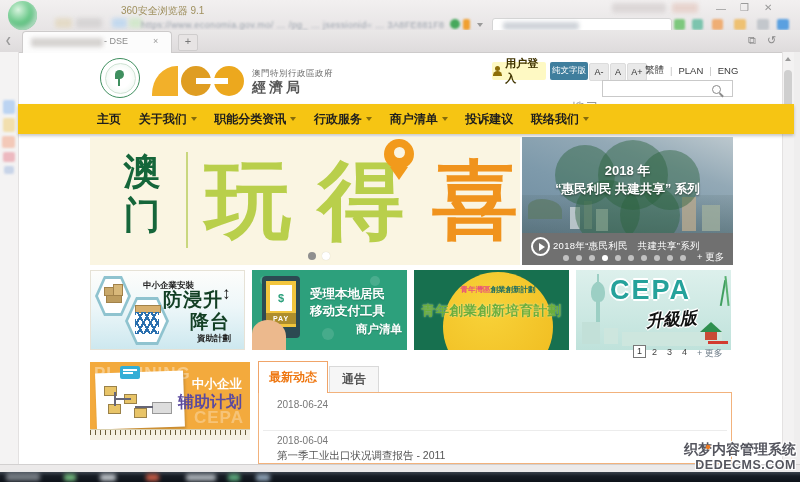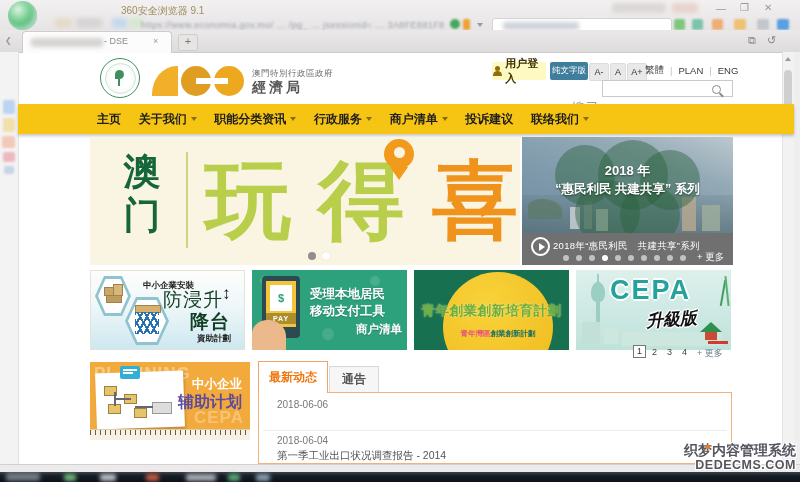--- a/index.html
+++ b/index.html
@@ -83,21 +83,21 @@
         text-align:center;line-height:25px;font-size:12px;font-weight:bold;color:#555;z-index:1;}
   .newsbox{left:258px;top:392px;width:474px;height:72px;background:#fff;border:1px solid #f2b27c;box-sizing:border-box;z-index:2;}
   .news-date{position:absolute;left:18px;font-size:10px;color:#777;}
   .news-title{position:absolute;left:18px;font-size:10.5px;color:#555;}
   
   .br-bottom{left:0;top:464px;width:800px;height:8px;background:#eceaea;border-top:1px solid #d2d0d0;}
   .taskbar{left:0;top:472px;width:800px;height:10px;background:linear-gradient(#3a424c,#171d25 40%,#0d1219);}
   
   .wm{left:640px;top:443px;width:156px;text-align:right;z-index:50;font-weight:900;color:#54555e;
       text-shadow:-1px -1px 0 #fff,1px -1px 0 #fff,-1px 1px 0 #fff,1px 1px 0 #fff,0 0 2px #fff;}
-  .wm-l1{font-size:14px;line-height:15px;}
+  .wm-l1{font-size:14px;line-height:15px;font-family:Liberation Mono, monospace;}
   .wm-l2{font-size:12.5px;letter-spacing:.5px;line-height:14px;}
   .person{position:relative;width:11px;height:11px;}
   .person::before{content:"";position:absolute;left:3px;top:0;width:5px;height:5px;border-radius:50%;background:#8d6e08;}
   .person::after{content:"";position:absolute;left:1px;top:5.5px;width:9px;height:5px;border-radius:5px 5px 0 0;background:#8d6e08;}
 </style>
 </head>
 <body>
 
 <div id="screen">
 
@@ -269,21 +269,21 @@
     <div class="hex" style="left:4px;top:5px;width:36px;height:40px;background:#8fc3cf;"></div>
     <div class="hex" style="left:7px;top:8px;width:30px;height:34px;background:#fff;"></div>
     <div class="abs" style="left:13px;top:16px;width:9px;height:7px;background:#c9a86a;border:1px solid #a2824a;"></div>
     <div class="abs" style="left:22px;top:13px;width:8px;height:10px;background:#d8b87a;border:1px solid #a2824a;"></div>
     <div class="abs" style="left:15px;top:24px;width:14px;height:6px;background:#bd9c5e;border:1px solid #a2824a;"></div>
     <div class="hex" style="left:34px;top:26px;width:44px;height:48px;background:#8fc3cf;"></div>
     <div class="hex" style="left:37px;top:29px;width:38px;height:42px;background:#fff;"></div>
     <div class="abs" style="left:44px;top:34px;width:24px;height:6px;background:#d8b06e;border:1px solid #a2824a;"></div>
     <div class="abs" style="left:44px;top:41px;width:24px;height:22px;background:repeating-linear-gradient(60deg,#2a6fae 0 2px,transparent 2px 6px),repeating-linear-gradient(-60deg,#2a6fae 0 2px,transparent 2px 6px);"></div>
     <div class="abs" style="left:52px;top:9px;font-size:8.5px;font-weight:bold;color:#222;">中小企業安裝</div>
-    <div class="abs" style="left:72px;top:16px;font-size:19px;font-weight:400;color:#123f24;letter-spacing:1px;">防浸升</div>
+    <div class="abs" style="left:72px;top:16px;font-size:19px;font-weight:700;color:#123f24;letter-spacing:1px;">防浸升</div>
     <div class="abs" style="left:131px;top:13px;font-size:17px;font-weight:900;color:#111;">↕</div>
     <div class="abs" style="left:99px;top:38px;font-size:19px;font-weight:900;color:#123f24;letter-spacing:1px;">降台</div>
     <div class="abs" style="left:106px;top:62px;font-size:8.5px;font-weight:bold;color:#222;">資助計劃</div>
   </div>
 
   <div class="pb" style="left:252px;background:#2da07c;">
     <div class="scirc" style="left:118px;top:6px;width:10px;height:10px;background:rgba(255,255,255,.14);"></div>
     <div class="scirc" style="left:70px;top:58px;width:12px;height:12px;background:rgba(255,255,255,.12);"></div>
     <div class="scirc" style="left:8px;top:6px;width:9px;height:9px;background:rgba(255,255,255,.14);"></div>
     <div class="abs" style="left:10px;top:6px;width:38px;height:62px;background:#2c4a52;border-radius:4px;"></div>
@@ -291,21 +291,21 @@
     <div class="abs" style="left:18px;top:15px;width:22px;height:26px;background:#fff;text-align:center;font-size:11px;font-weight:bold;color:#2da07c;line-height:26px;">$</div>
     <div class="abs" style="left:14px;top:43px;width:30px;height:11px;background:rgba(0,0,0,.28);color:#fff;font-size:7px;font-weight:bold;text-align:center;line-height:11px;letter-spacing:1px;">PAY</div>
     <div class="abs" style="left:0;top:50px;width:34px;height:30px;background:#ecb98d;border-radius:60% 70% 0 0;"></div>
     <div class="abs" style="left:58px;top:33px;width:92px;text-align:left;font-size:12.5px;font-weight:800;color:#fff;text-shadow:0 1px 1px rgba(0,0,0,.2);">移动支付工具</div>
     <div class="abs" style="left:58px;top:16px;width:92px;text-align:left;font-size:12.5px;font-weight:800;color:#fff;text-shadow:0 1px 1px rgba(0,0,0,.2);">受理本地居民</div>
     <div class="abs" style="left:58px;top:52px;width:92px;text-align:right;font-size:11.5px;font-weight:800;color:#fff;text-shadow:0 1px 1px rgba(0,0,0,.2);">商户清单</div>
   </div>
 
   <div class="pb" style="left:414px;background:#17704f;">
     <div class="scirc" style="left:29px;top:2px;width:110px;height:110px;background:radial-gradient(circle at 40% 30%,#f8d33a,#efb91c);"></div>
-    <div class="abs" style="left:24px;top:15px;width:120px;text-align:center;font-size:7.5px;font-weight:bold;margin-top:44px;">
+    <div class="abs" style="left:24px;top:15px;width:120px;text-align:center;font-size:7.5px;font-weight:bold;">
       <span style="color:#e8547a;">青年灣區</span><span style="color:#1f6e62;">創業創新計劃</span>
     </div>
     <div class="abs" style="left:6px;top:32px;width:143px;text-align:center;font-size:13.5px;font-weight:900;color:#6cae3c;letter-spacing:.5px;text-shadow:0 0 2px rgba(255,255,240,.6);">青年創業創新培育計劃</div>
   </div>
 
   <div class="pb" style="left:576px;background:linear-gradient(180deg,#ddf0ec,#bfe2db);">
     <div class="abs" style="left:20px;top:12px;width:4px;height:46px;background:#9ccfc4;"></div>
     <div class="abs" style="left:15px;top:12px;width:14px;height:20px;background:#9ccfc4;border-radius:50% 50% 40% 40%;"></div>
     <div class="abs" style="left:21px;top:4px;width:2px;height:10px;background:#9ccfc4;"></div>
     <div class="abs" style="left:6px;top:52px;width:18px;height:22px;background:#c2e0d8;"></div>
@@ -355,24 +355,24 @@
     <div class="scirc" style="left:38px;top:13px;width:22px;height:22px;background:#3f6fc0;"></div>
     <div class="scirc" style="left:76px;top:2px;width:26px;height:26px;background:#56c6cf;">
       <div style="position:absolute;left:5px;top:5px;width:16px;height:16px;border-radius:50%;background:conic-gradient(#1f8f98 0 100deg,#fff 100deg 360deg);"></div>
     </div>
     <div class="abs" style="left:104px;top:6px;font-size:13px;font-weight:900;color:#7b57ad;">青年创业</div>
   </div>
 
   <div class="abs tab1">最新动态</div>
   <div class="abs tab2">通告</div>
   <div class="abs newsbox">
-    <div class="news-date" style="top:6px;">2018-06-06</div>
+    <div class="news-date" style="top:6px;">2018-06-24</div>
     <div class="abs" style="left:4px;top:37px;width:464px;height:1px;background:#ececec;"></div>
     <div class="news-date" style="top:42px;">2018-06-04</div>
-    <div class="news-title" style="top:56px;">第一季工业出口状况调查报告 - 2014</div>
+    <div class="news-title" style="top:56px;">第一季工业出口状况调查报告 - 2011</div>
   </div>
 
   <div class="abs br-bottom"></div>
   <div class="abs taskbar">
     <div class="blob" style="left:6px;top:1px;width:34px;height:8px;background:#cfd6de;opacity:.5;"></div>
     <div class="blob" style="left:64px;top:2px;width:12px;height:7px;background:#7fd08a;"></div>
     <div class="blob" style="left:100px;top:2px;width:16px;height:7px;background:#d8dde2;"></div>
     <div class="blob" style="left:146px;top:2px;width:13px;height:7px;background:#e2654a;"></div>
     <div class="blob" style="left:186px;top:2px;width:30px;height:7px;background:#c3c9cf;"></div>
     <div class="blob" style="left:228px;top:2px;width:12px;height:7px;background:#66c08a;"></div>

